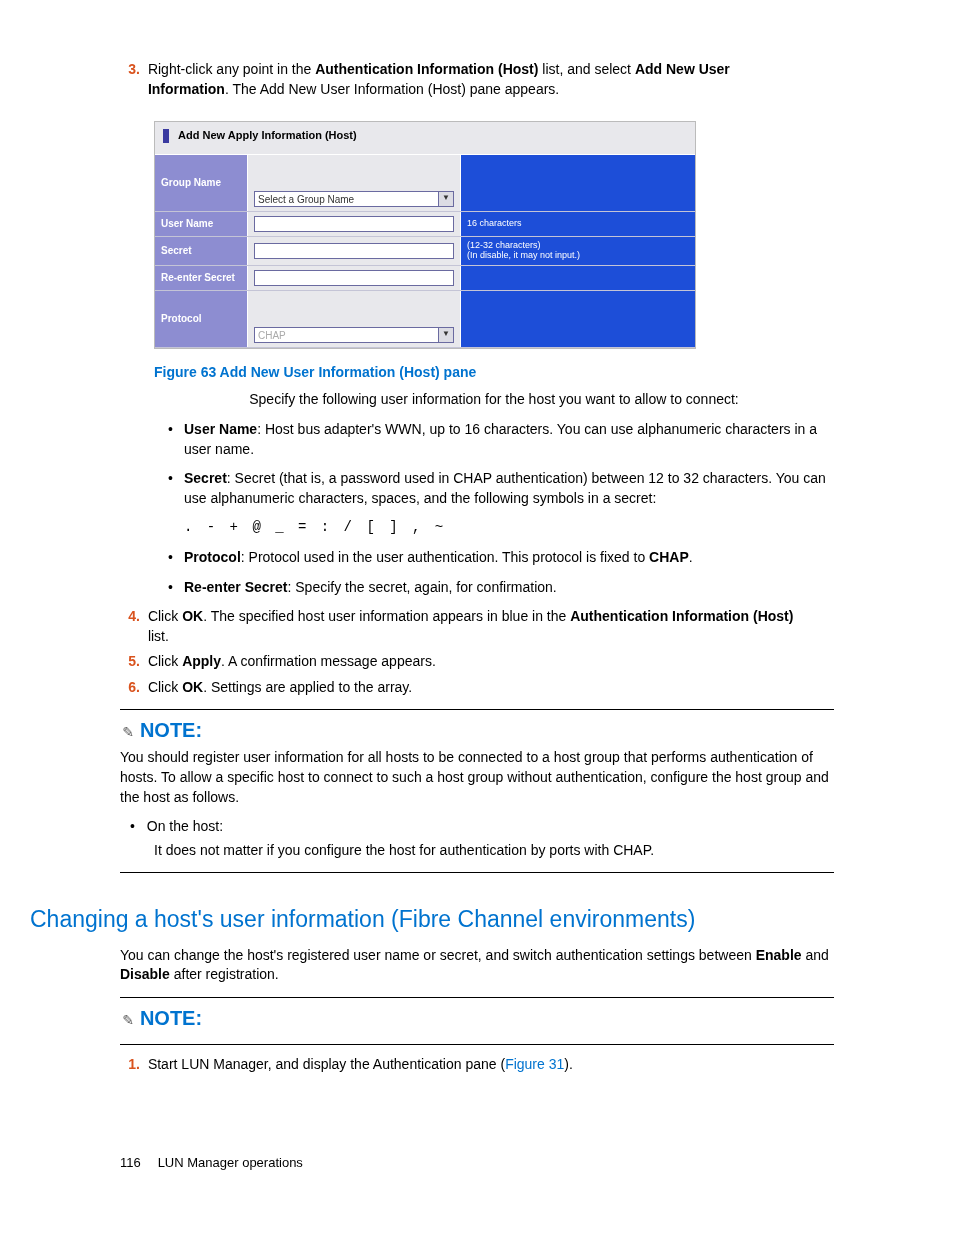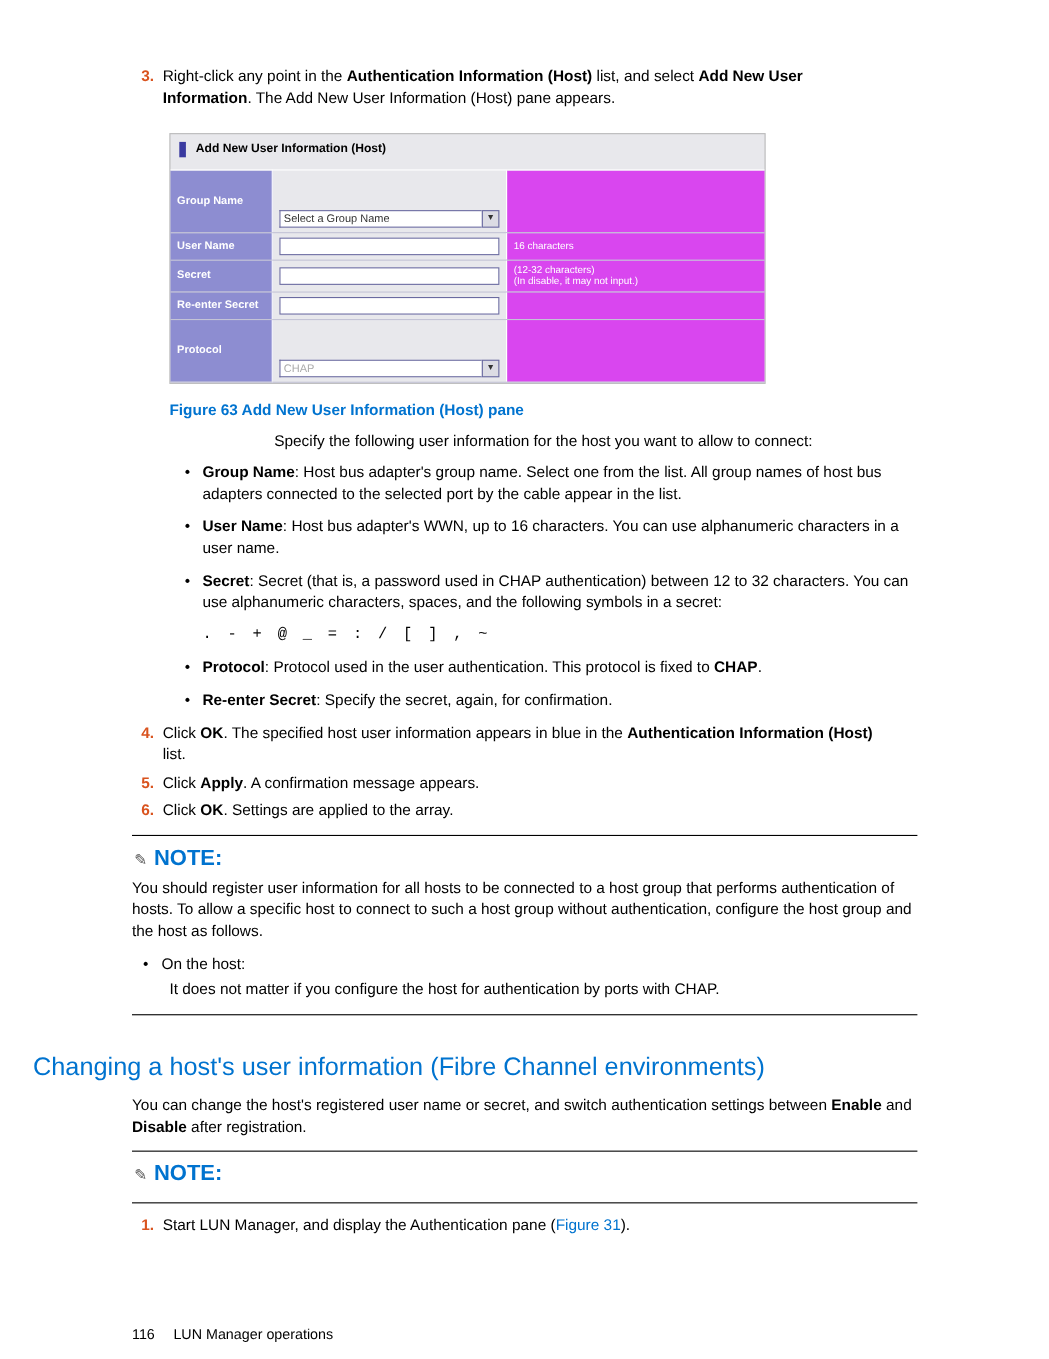--- a/index.html
+++ b/index.html
@@ -79,21 +79,21 @@
   .label-cell {
     background: #8d8dd1;
     color: #fff;
     font-weight: bold;
     width: 80px;
     border-right: 1px solid #fff;
     font-size: 10px;
   }
   .input-cell { background: #e8e8ec; width: 200px; }
   .hint-cell {
-    background: #d946ef; color:#fff; font-size:9px; line-height:1.1;
+    background: #1d4ed8; color:#fff; font-size:9px; line-height:1.1;
     border-left:1px solid #fff;
   }
   .fake-input {
     background: #fff; border: 1px solid #6a6aa0; height: 16px; width: 100%; box-sizing: border-box;
     font-size: 10px; padding: 1px 3px; color:#333;
   }
   .fake-select { display:flex;margin-top:32px; }
   .fake-select .sel-body {
     flex:1; background:#fff; border:1px solid #6a6aa0; border-right:none; height:16px; font-size:10px; padding:1px 3px; color:#333; box-sizing:border-box;
   }
@@ -113,21 +113,21 @@
 <div class="step-row">
   <span class="step-num">3.</span>
   <span class="step-body">
     <span>Right-click any point in the </span><span class="b">Authentication Information (Host)</span><span> list, and select </span><span class="b">Add New User Information</span><span>.  The Add New User Information (Host) pane appears.</span>
   </span>
 </div>
 
 <div class="dialog">
   <div class="dialog-title-row">
     <span class="dialog-title-bar"></span>
-    <span class="dialog-title">Add New User Information (Host)</span>
+    <span class="dialog-title">Add New Apply Information (Host)</span>
   </div>
   <table class="dialog-table">
     <tbody>
         <tr>
       <td class="label-cell">Group Name</td>
       <td class="input-cell">
         <div class="fake-select">
           <div class="sel-body">Select a Group Name</div>
           <div class="sel-btn">▼</div>
         </div>
@@ -169,21 +169,20 @@
       <td class="hint-cell"></td>
     </tr>
   </tbody>
     </table>
 </div>
 
 <div class="figure-caption">Figure 63 Add New User Information (Host) pane</div>
 <div class="para">Specify the following user information for the host you want to allow to connect:</div>
 
 <ul class="bullet-list">
-  <li><span class="b">Group Name</span><span>: Host bus adapter's group name.  Select one from the list.  All group names of host bus adapters connected to the selected port by the cable appear in the list.</span></li>
   <li><span class="b">User Name</span><span>: Host bus adapter's WWN, up to 16 characters.  You can use alphanumeric characters in a user name.</span></li>
   <li><span class="b">Secret</span><span>: Secret (that is, a password used in CHAP authentication) between 12 to 32 characters. You can use alphanumeric characters, spaces, and the following symbols in a secret:</span></li>
 </ul>
 <div class="symbols">. - + @ _ = : / [ ] , ~</div>
 <ul class="bullet-list">
   <li><span class="b">Protocol</span><span>: Protocol used in the user authentication.  This protocol is fixed to </span><span class="b">CHAP</span><span>.</span></li>
   <li><span class="b">Re-enter Secret</span><span>: Specify the secret, again, for confirmation.</span></li>
 </ul>
 
 <div class="step-row">

